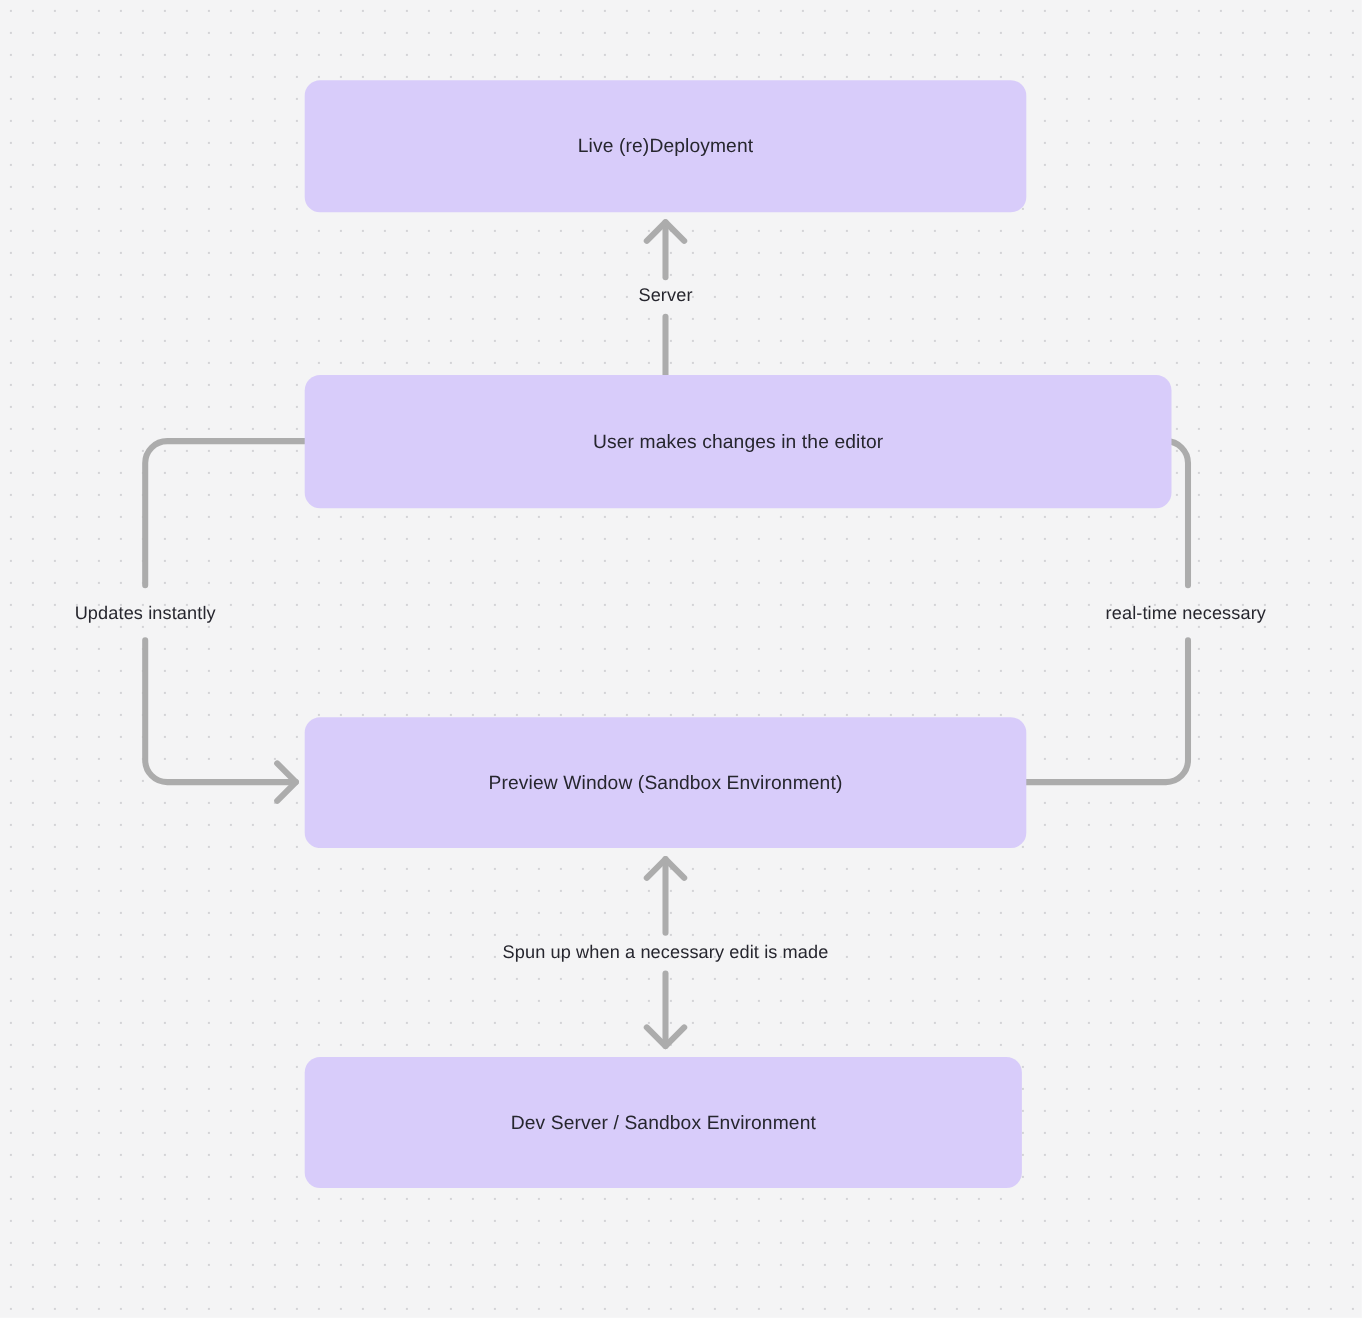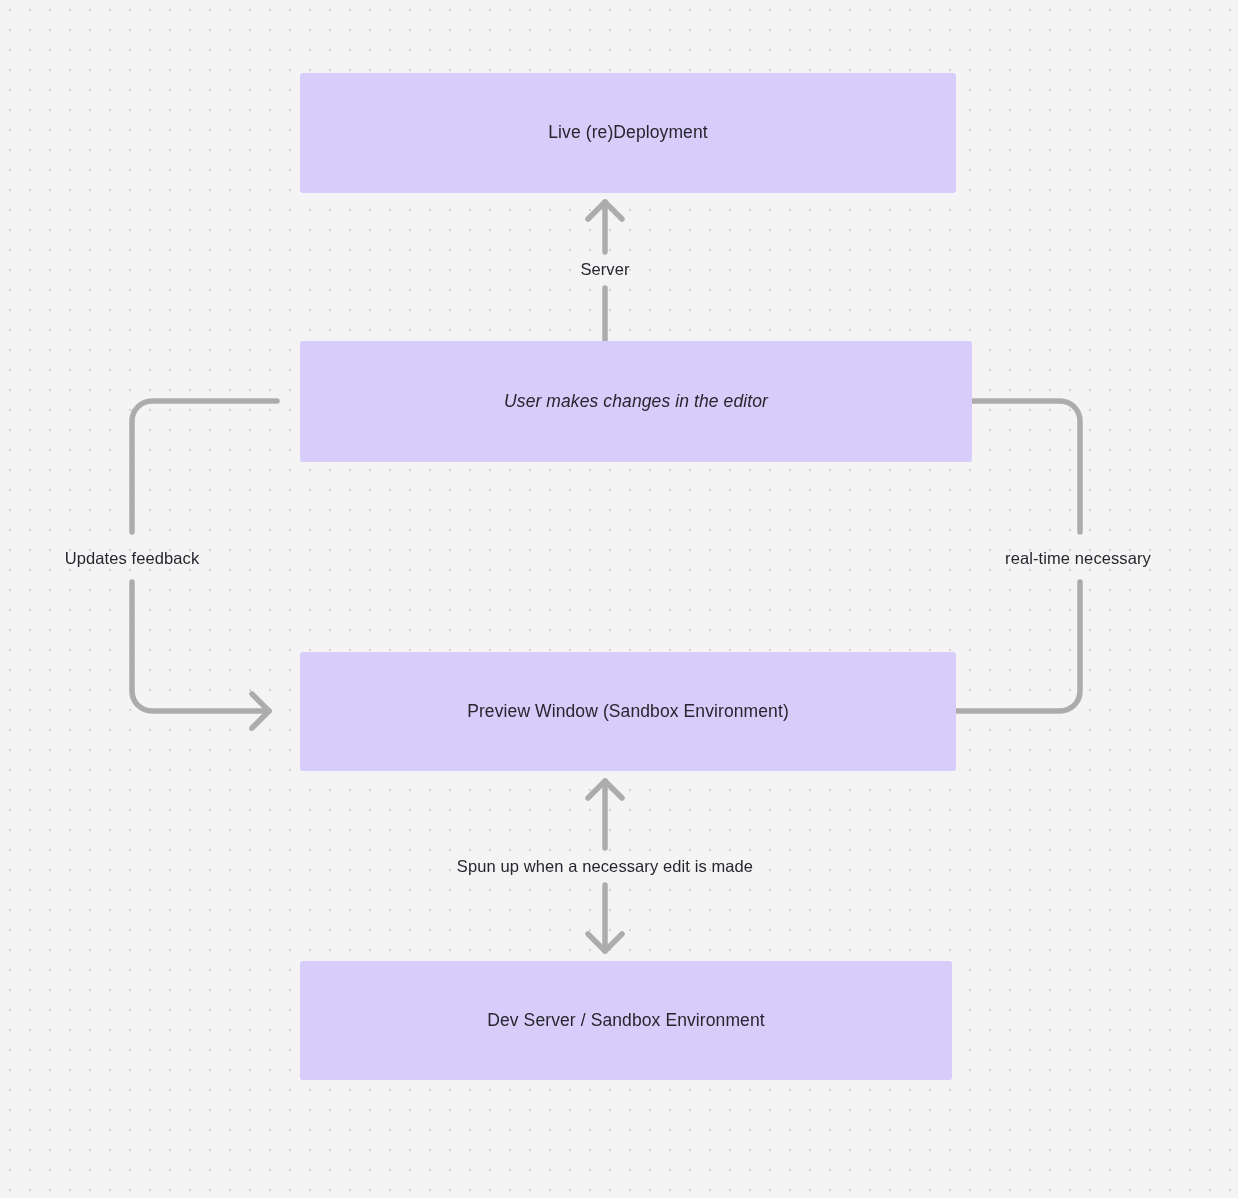--- a/index.html
+++ b/index.html
@@ -27,25 +27,24 @@
     left: 0;
     top: 0;
     width: 1238px;
     height: 1198px;
     pointer-events: none;
   }
   .node {
     position: absolute;
     box-sizing: border-box;
     background: #d8ccfa;
-    border-radius: 3px;
+    border-radius: 14px;
     display: flex;
     align-items: center;
     justify-content: center;
-    margin-left: 23px;
   }
   .node-label {
     color: #26262e;
     font-size: 17.5px;
     font-family: "Liberation Sans", sans-serif;
     letter-spacing: 0.1px;
     text-align: center;
     line-height: 1.25;
     white-space: nowrap;
   }
@@ -54,21 +53,21 @@
     color: #26262e;
     font-size: 16.5px;
     font-family: "Liberation Sans", sans-serif;
     letter-spacing: 0.1px;
     white-space: nowrap;
     line-height: 1;
     transform: translate(-50%, -50%);
     background: transparent;
   }
   #node-1 { left: 277px; top: 73px;  width: 656px; height: 120px; }
-  #node-2 { left: 277px; top: 341px; width: 672px; height: 121px; font-style: italic; }
+  #node-2 { left: 277px; top: 341px; width: 788px; height: 121px; }
   #node-3 { left: 277px; top: 652px; width: 656px; height: 119px; }
   #node-4 { left: 277px; top: 961px; width: 652px; height: 119px; }
 
   #label-publish  { left: 605px; top: 269px; }
   #label-updates  { left: 132px; top: 558px; }
   #label-feedback { left: 1078px; top: 558px; }
   #label-spun     { left: 605px; top: 866px; }
 </style>
 </head>
 <body>
@@ -129,19 +128,19 @@
   <div class="node" id="node-3">
     <span class="node-label">Preview Window (Sandbox Environment)</span>
   </div>
 
   <div class="node" id="node-4">
     <span class="node-label">Dev Server / Sandbox Environment</span>
   </div>
 
   <div class="edge-label" id="label-publish">Server</div>
 
-  <div class="edge-label" id="label-updates">Updates feedback</div>
+  <div class="edge-label" id="label-updates">Updates instantly</div>
 
   <div class="edge-label" id="label-feedback">real-time necessary</div>
 
   <div class="edge-label" id="label-spun">Spun up when a necessary edit is made</div>
 
 </div>
 
 </body></html>

